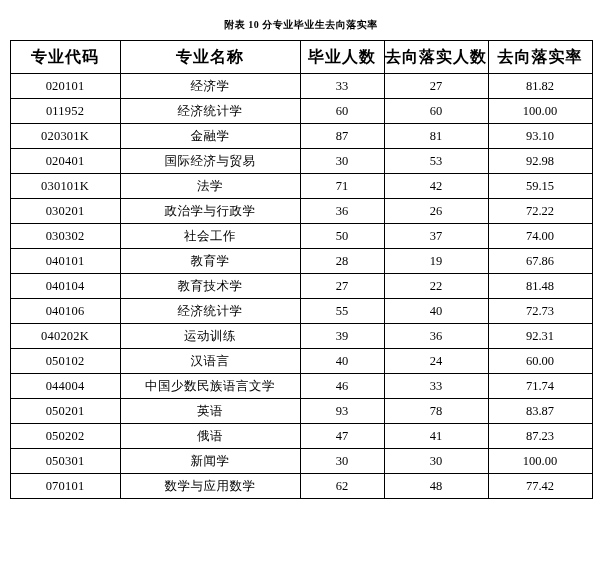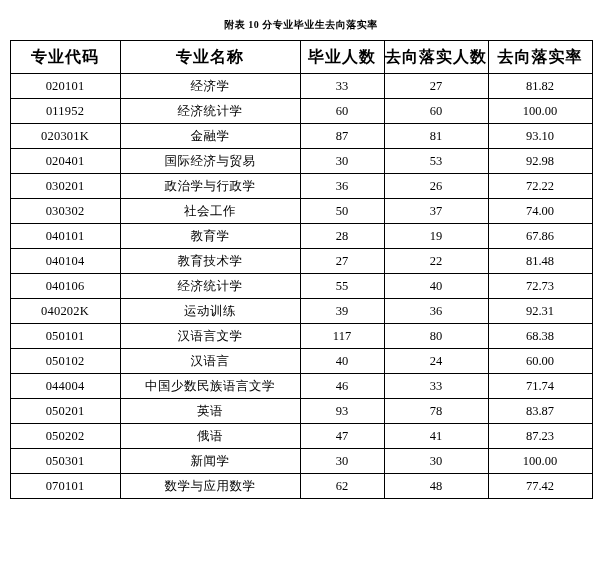--- a/index.html
+++ b/index.html
@@ -121,20 +121,27 @@
           <td class="numeric">93.10</td>
         </tr>
         <tr>
           <td class="code">020401</td>
           <td class="name">国际经济与贸易</td>
           <td class="numeric">30</td>
           <td class="numeric">53</td>
           <td class="numeric">92.98</td>
         </tr>
         <tr>
+          <td class="code">030101K</td>
+          <td class="name">法学</td>
+          <td class="numeric">71</td>
+          <td class="numeric">42</td>
+          <td class="numeric">59.15</td>
+        </tr>
+        <tr>
           <td class="code">030201</td>
           <td class="name">政治学与行政学</td>
           <td class="numeric">36</td>
           <td class="numeric">26</td>
           <td class="numeric">72.22</td>
         </tr>
         <tr>
           <td class="code">030302</td>
           <td class="name">社会工作</td>
           <td class="numeric">50</td>
@@ -163,27 +170,20 @@
           <td class="numeric">72.73</td>
         </tr>
         <tr>
           <td class="code">040202K</td>
           <td class="name">运动训练</td>
           <td class="numeric">39</td>
           <td class="numeric">36</td>
           <td class="numeric">92.31</td>
         </tr>
         <tr>
-          <td class="code">050101</td>
-          <td class="name">汉语言文学</td>
-          <td class="numeric">117</td>
-          <td class="numeric">80</td>
-          <td class="numeric">68.38</td>
-        </tr>
-        <tr>
           <td class="code">050102</td>
           <td class="name">汉语言</td>
           <td class="numeric">40</td>
           <td class="numeric">24</td>
           <td class="numeric">60.00</td>
         </tr>
         <tr>
           <td class="code">044004</td>
           <td class="name">中国少数民族语言文学</td>
           <td class="numeric">46</td>

